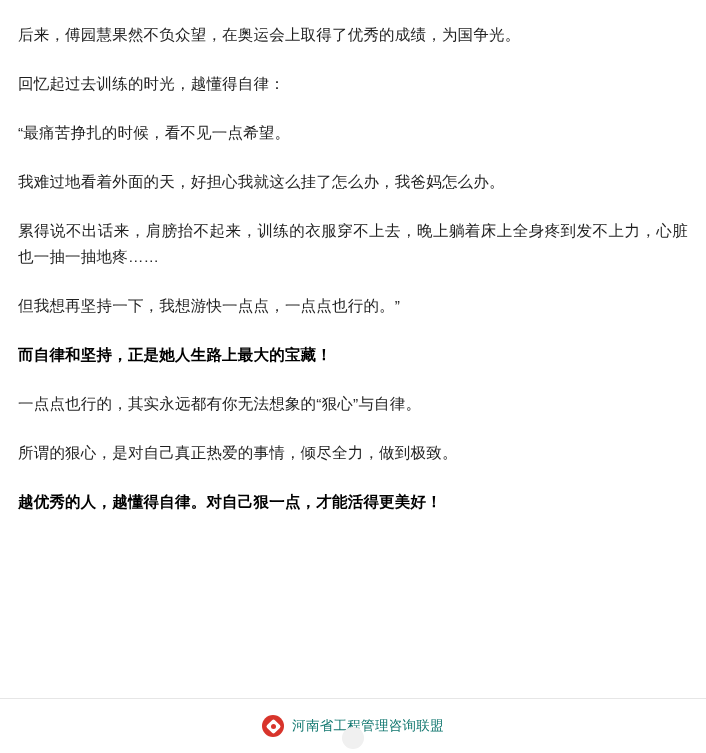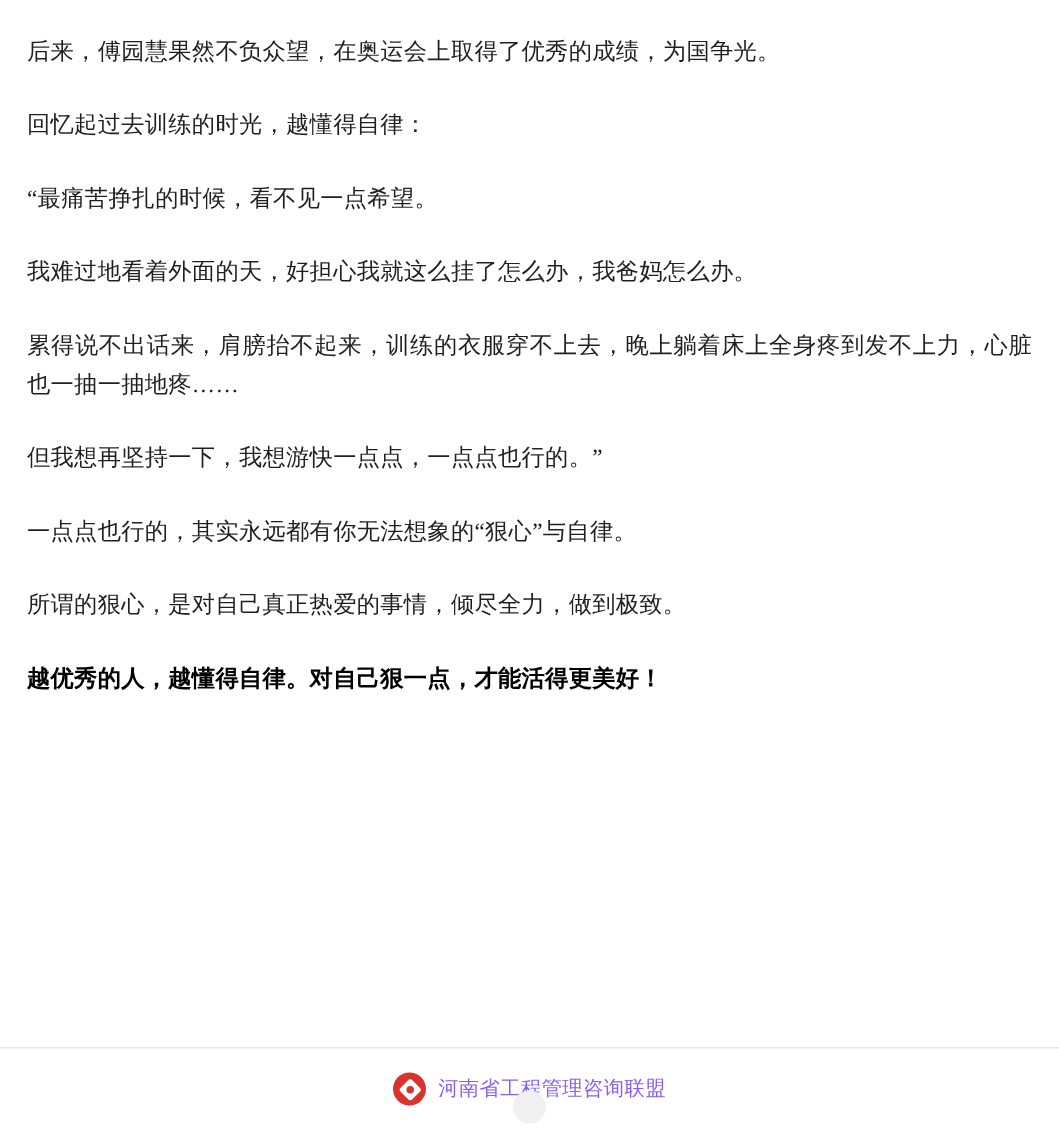--- a/index.html
+++ b/index.html
@@ -11,21 +11,20 @@
     height: 753px;
     background: #ffffff;
     font-family: "Liberation Sans", "DejaVu Sans", sans-serif;
     color: #222222;
     position: relative;
     overflow: hidden;
   }
   .article {
     padding: 22px 18px 0 18px;
     box-sizing: border-box;
-    font-family: Liberation Serif, serif;
   }
   .para {
     font-size: 15.5px;
     line-height: 1.62;
     margin: 0 0 24px 0;
     letter-spacing: 0.2px;
     color: #1f1f1f;
     text-align: justify;
   }
   .para.bold {
@@ -78,21 +77,21 @@
     left: 50%;
     top: 50%;
     width: 5px;
     height: 5px;
     margin: -2.5px 0 0 -2.5px;
     border-radius: 50%;
     background: #d8342b;
   }
   .account-name {
     font-size: 13.5px;
-    color: #8b5cf6;
+    color: #0f766e;
     letter-spacing: 0.3px;
   }
   .scroll-dot {
     position: absolute;
     left: 50%;
     bottom: 4px;
     width: 22px;
     height: 22px;
     margin-left: -11px;
     border-radius: 50%;
@@ -102,20 +101,21 @@
 </head>
 <body>
 
 <div class="article">
   <p class="para">后来，傅园慧果然不负众望，在奥运会上取得了优秀的成绩，为国争光。</p>
   <p class="para">回忆起过去训练的时光，越懂得自律：</p>
   <p class="para">“最痛苦挣扎的时候，看不见一点希望。</p>
   <p class="para">我难过地看着外面的天，好担心我就这么挂了怎么办，我爸妈怎么办。</p>
   <p class="para">累得说不出话来，肩膀抬不起来，训练的衣服穿不上去，晚上躺着床上全身疼到发不上力，心脏也一抽一抽地疼……</p>
   <p class="para">但我想再坚持一下，我想游快一点点，一点点也行的。”</p>
+  <p class="para bold">而自律和坚持，正是她人生路上最大的宝藏！</p>
   <p class="para">一点点也行的，其实永远都有你无法想象的“狠心”与自律。</p>
   <p class="para">所谓的狠心，是对自己真正热爱的事情，倾尽全力，做到极致。</p>
   <p class="para bold tight">越优秀的人，越懂得自律。对自己狠一点，才能活得更美好！</p>
 </div>
 
 <div class="footer">
   <div class="account">
     <span class="account-logo"></span>
     <span class="account-name">河南省工程管理咨询联盟</span>
   </div>

